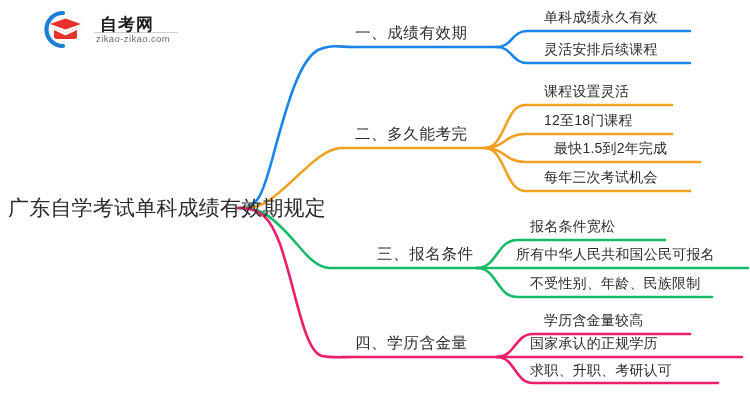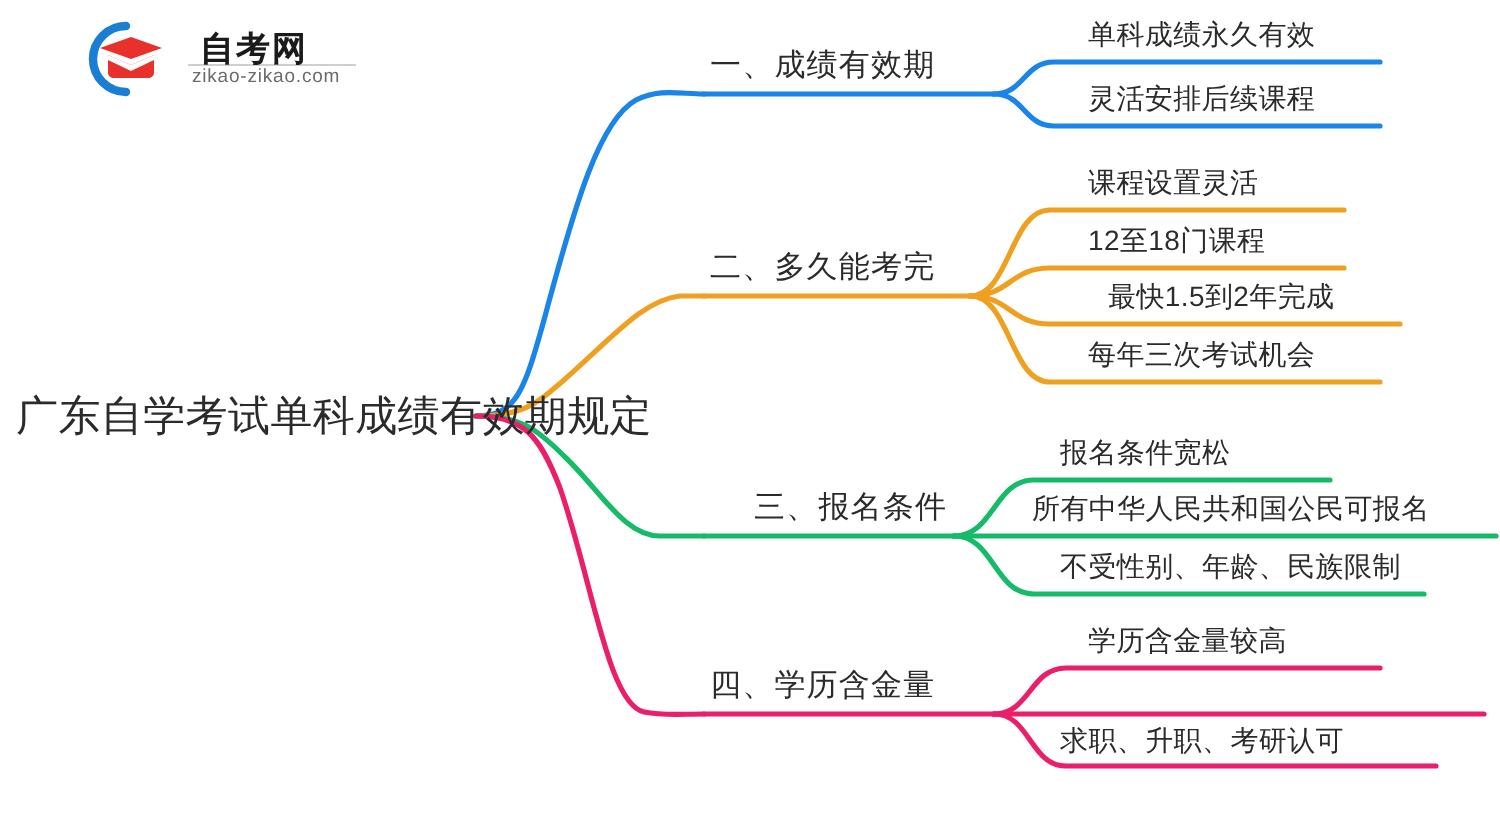--- a/index.html
+++ b/index.html
@@ -112,15 +112,16 @@
   <div class="node leaf" style="left:544px;top:92px;">课程设置灵活</div>
   <div class="node leaf" style="left:544px;top:121px;">12至18门课程</div>
   <div class="node leaf" style="left:524px;top:149px;margin-left:30px;">最快1.5到2年完成</div>
   <div class="node leaf" style="left:544px;top:178px;text-align:center;">每年三次考试机会</div>
 
   <div class="node leaf" style="left:530px;top:227px;">报名条件宽松</div>
   <div class="node leaf" style="left:516px;top:255px;">所有中华人民共和国公民可报名</div>
   <div class="node leaf" style="left:530px;top:284px;">不受性别、年龄、民族限制</div>
 
   <div class="node leaf" style="left:544px;top:321px;">学历含金量较高</div>
+  <div class="node leaf" style="left:530px;top:344px;">国家承认的正规学历</div>
   <div class="node leaf" style="left:530px;top:371px;">求职、升职、考研认可</div>
 
 </div>
 
 </body></html>

